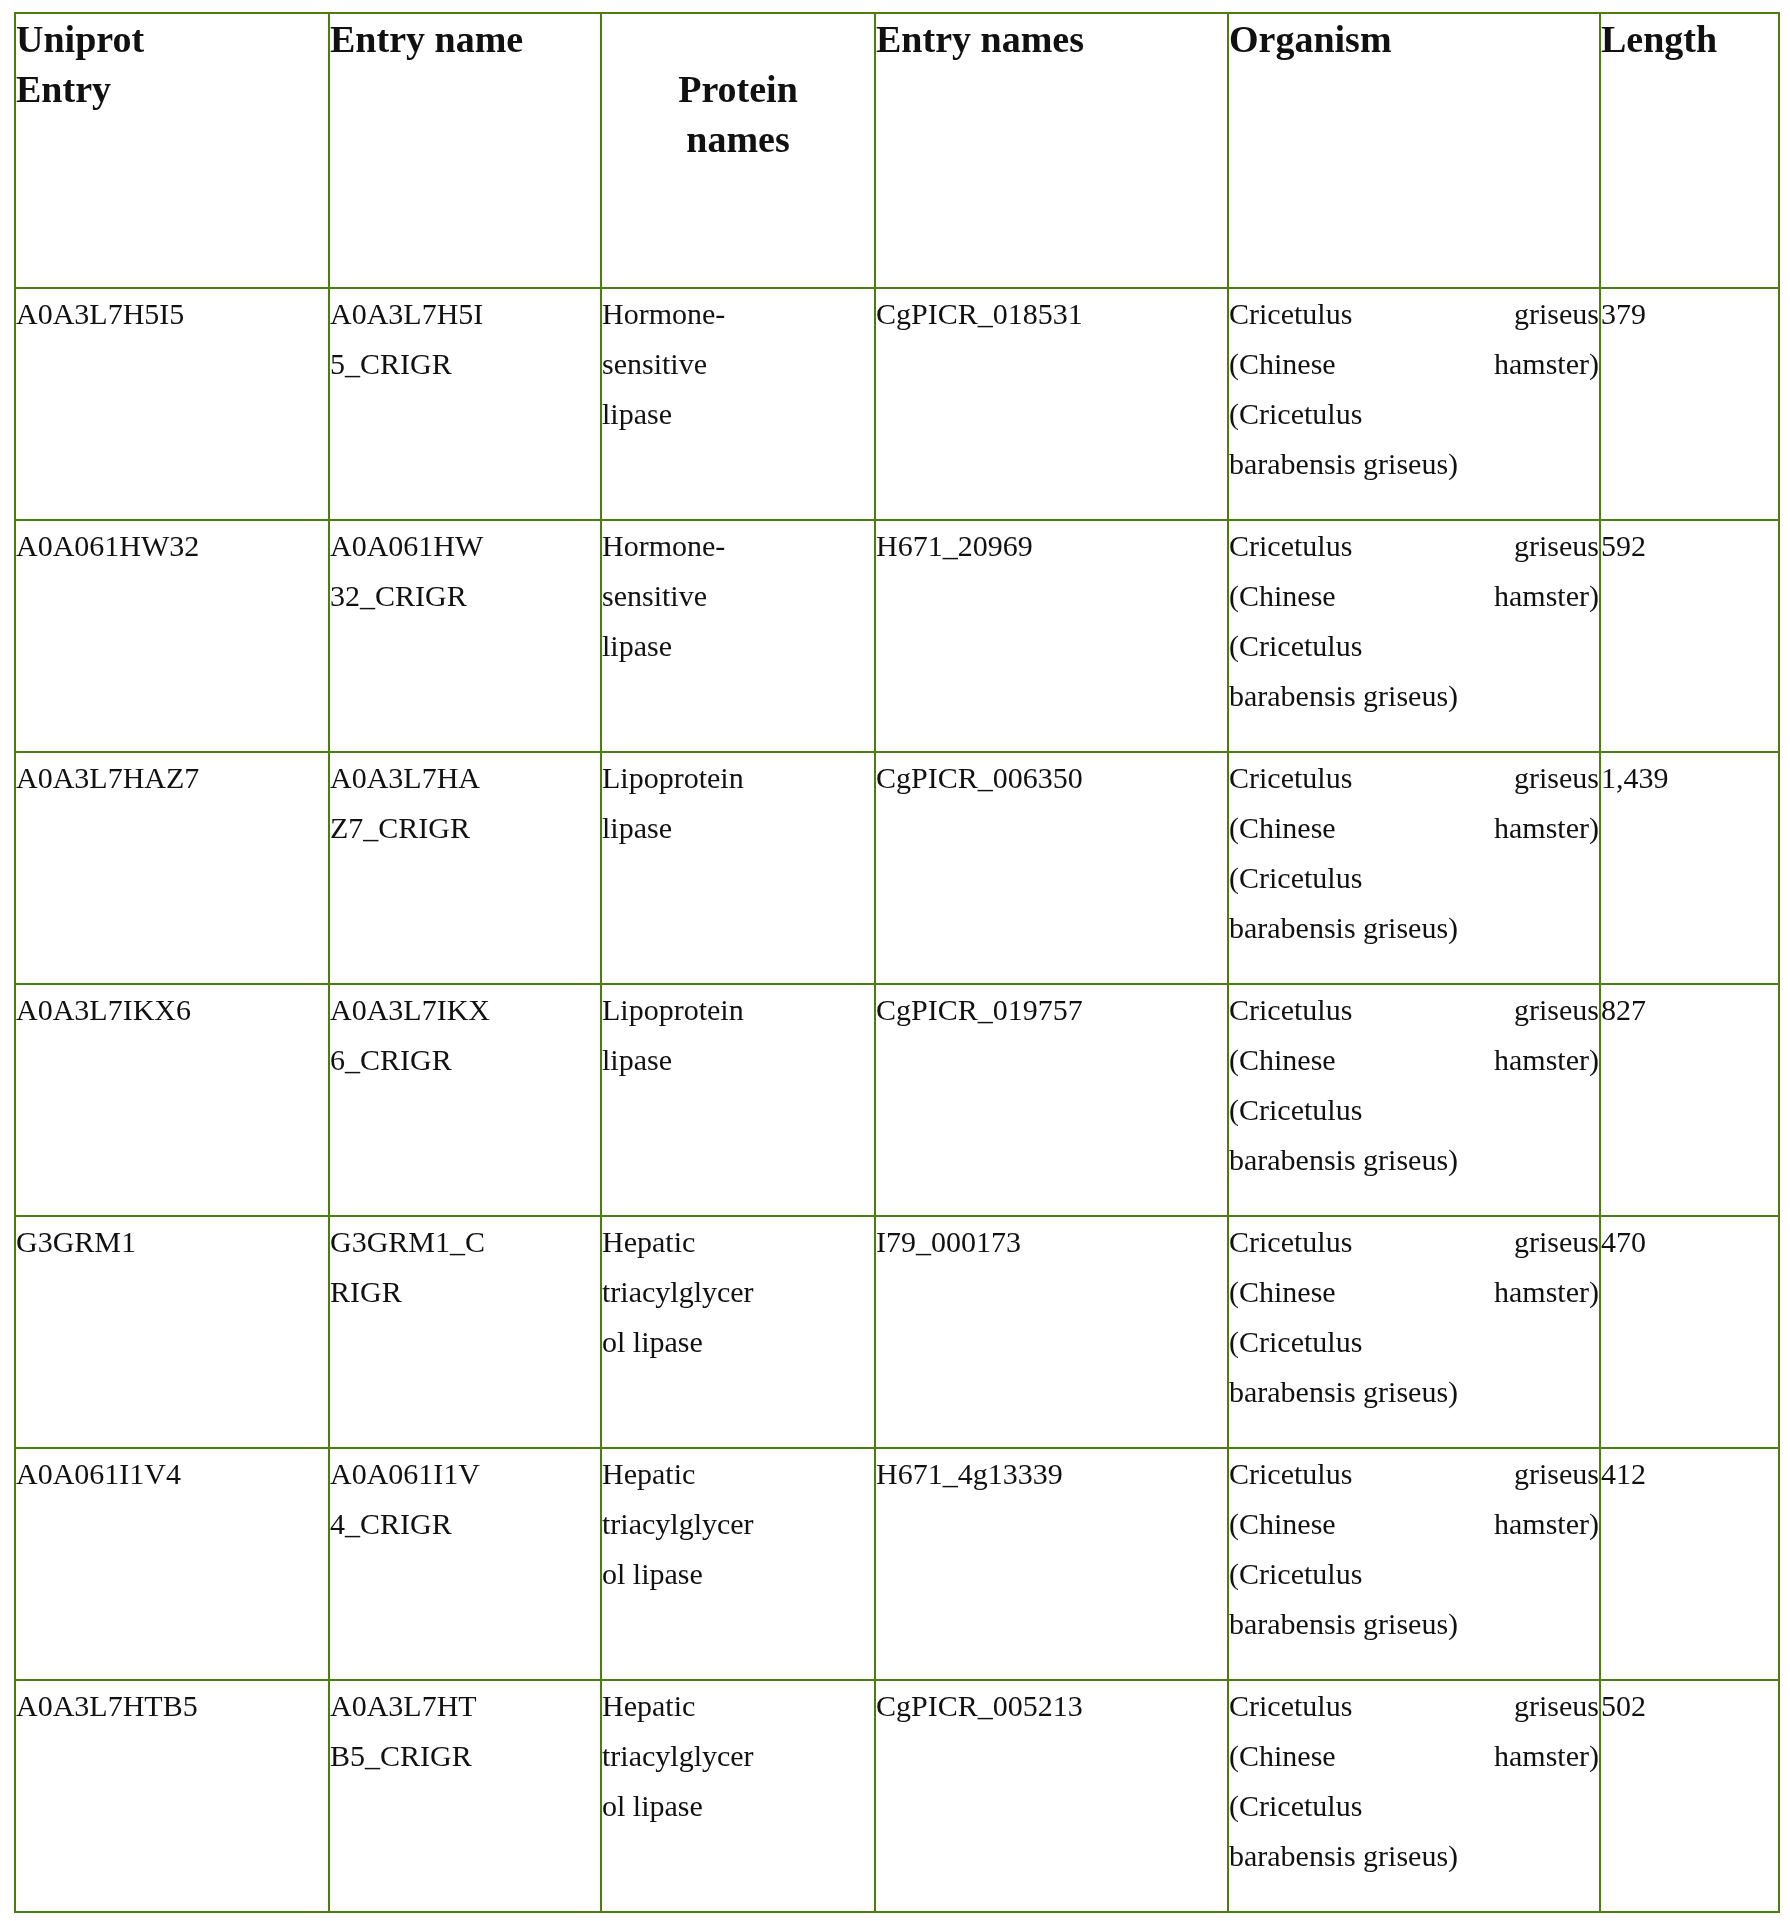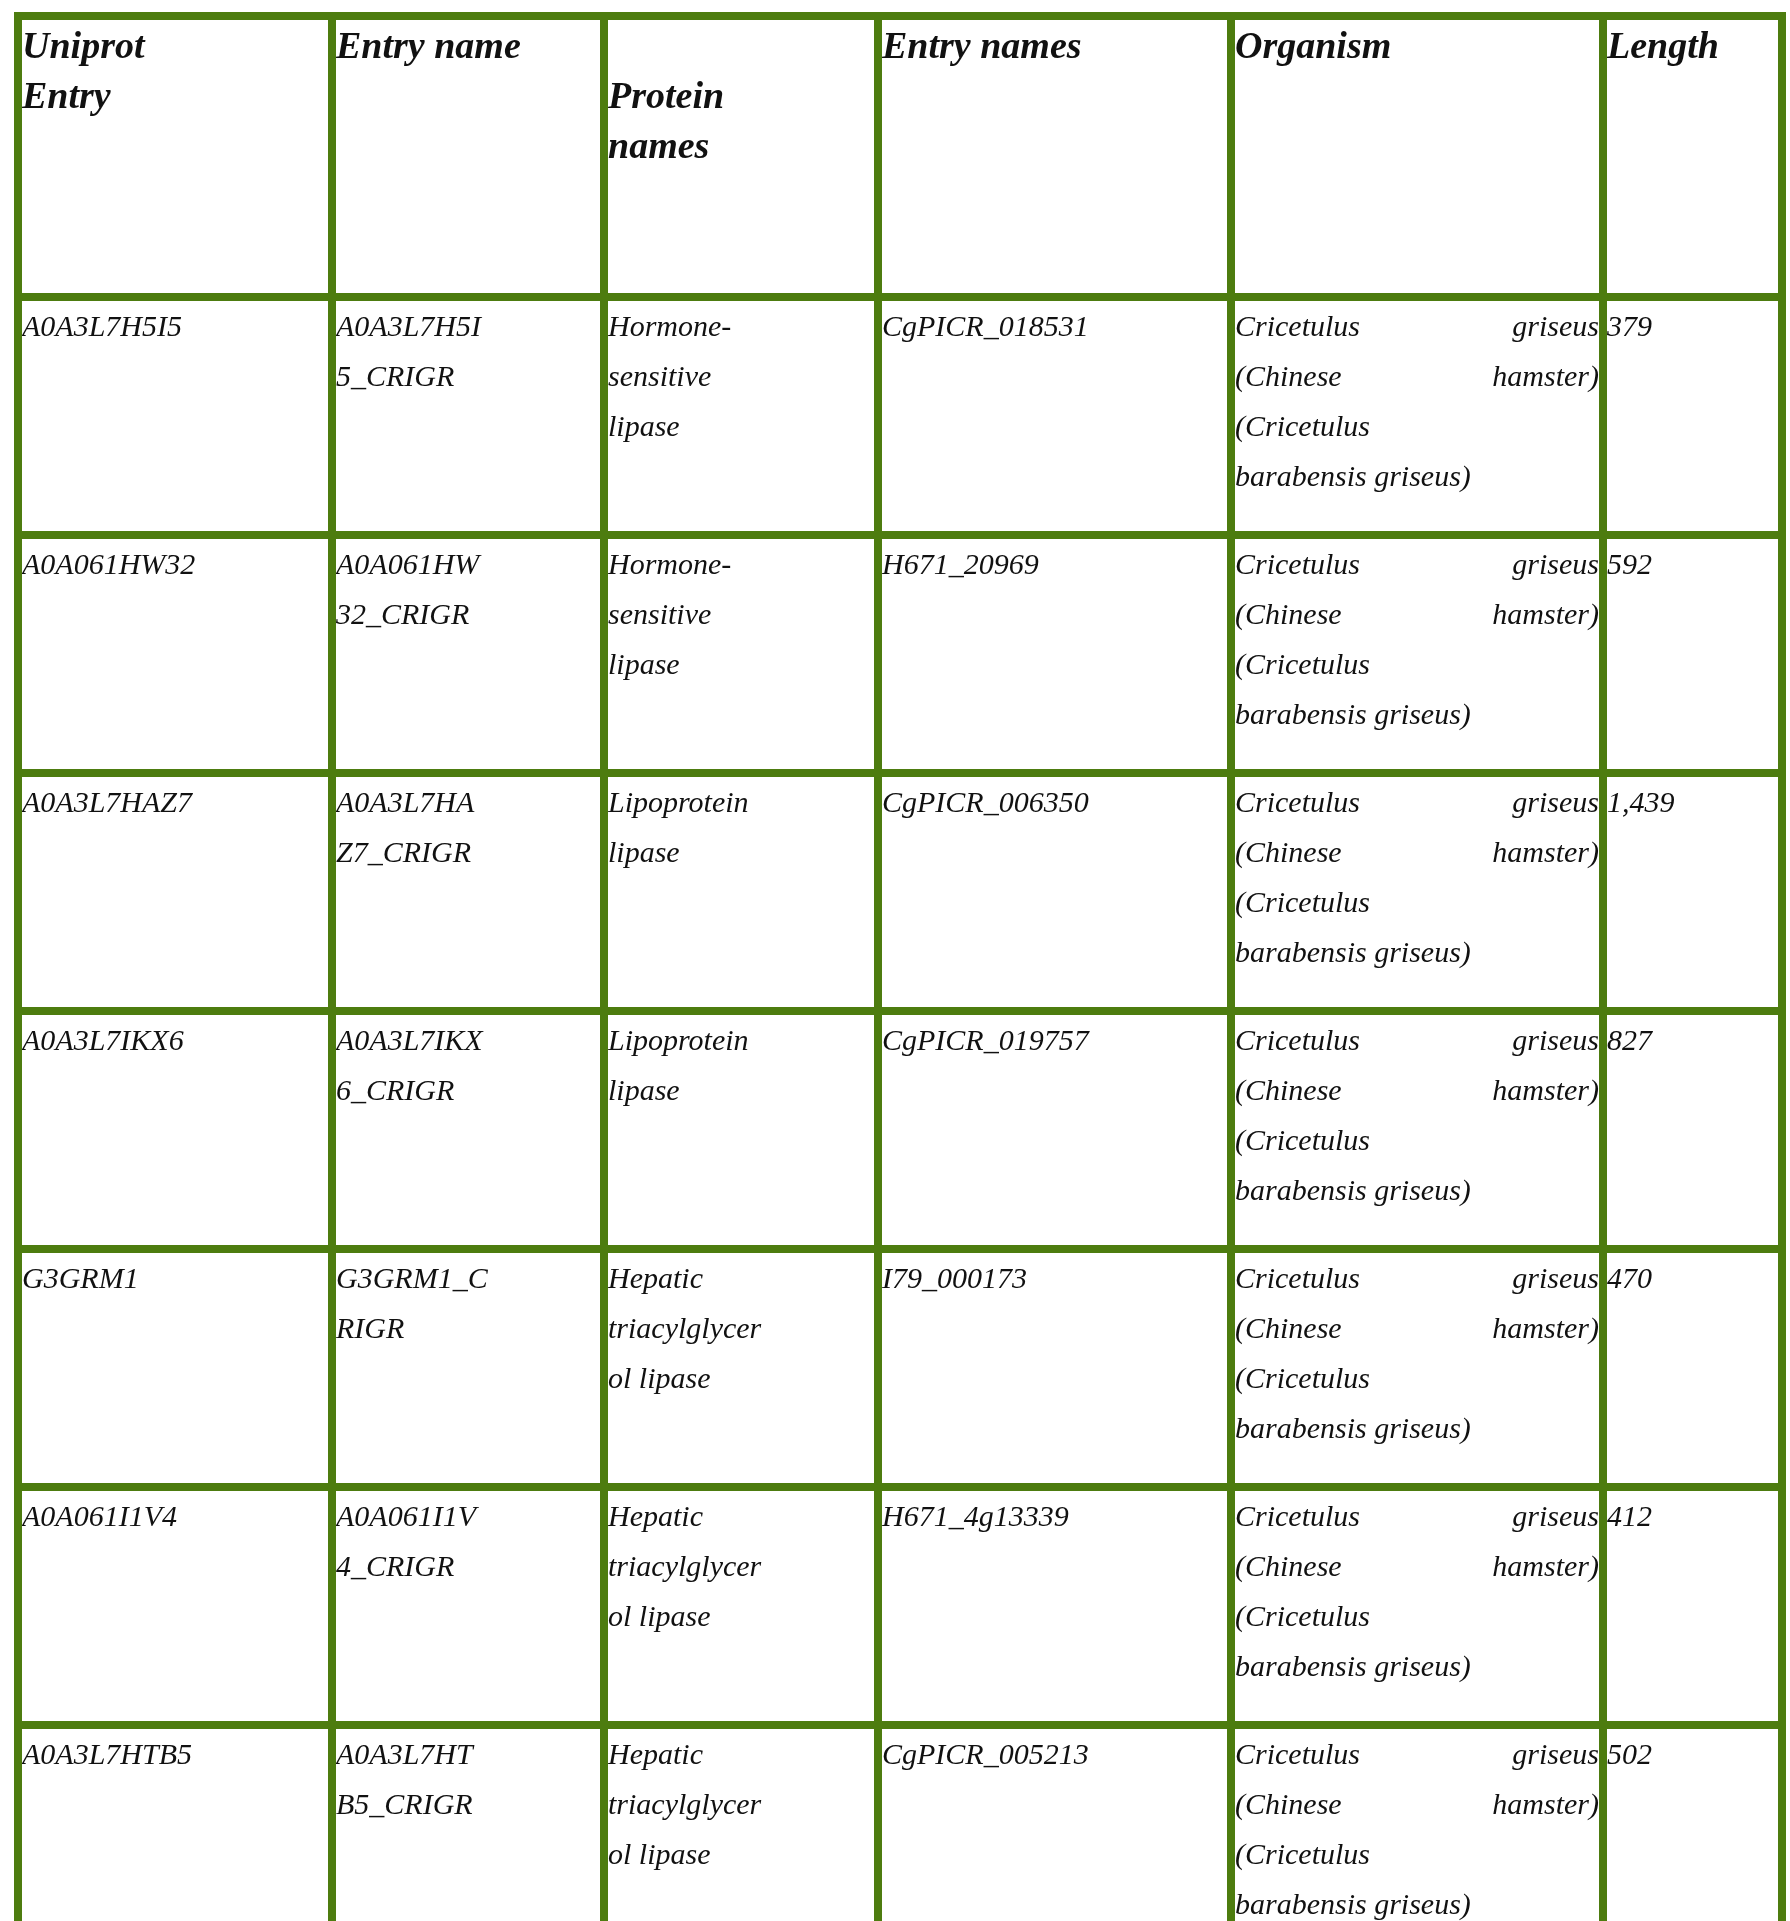--- a/index.html
+++ b/index.html
@@ -17,25 +17,24 @@
     }
     table.uniprot {
       position: absolute;
       left: 14px;
       top: 12px;
       border-collapse: collapse;
       table-layout: fixed;
       width: 1764px;
     }
     table.uniprot td, table.uniprot th {
-      border: 8px solid #4d7c0f;
+      border: 2px solid #4d7c0f;
       vertical-align: top;
       padding: 0;
       overflow: hidden;
-      font-style: italic;
     }
     thead th {
       height: 223px;
       vertical-align: middle;
       text-align: left;
       font-weight: bold;
       font-size: 38px;
       line-height: 50px;
       padding-left: 20px;
       padding-right: 8px;
@@ -79,21 +78,21 @@
   </colgroup>
   <thead>
     <tr>
       <th>
         <span class="line">Uniprot</span>
         <span class="line">Entry</span>
       </th>
       <th>
         <span class="line">Entry name</span>
       </th>
-      <th style="vertical-align: top; padding-top: 50px;">
+      <th style="vertical-align: top; padding-top: 50px; text-align: center;">
         <span class="line">Protein</span>
         <span class="line">names</span>
       </th>
       <th>
         <span class="line">Entry names</span>
       </th>
       <th>
         <span class="line">Organism</span>
       </th>
       <th>

